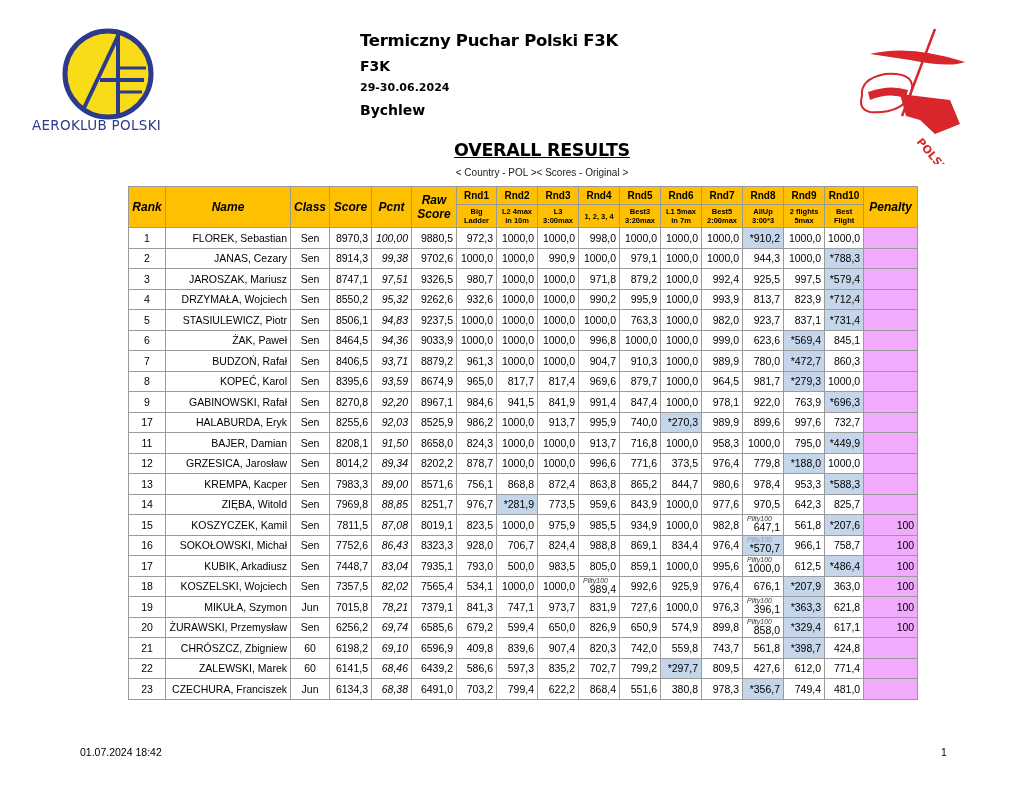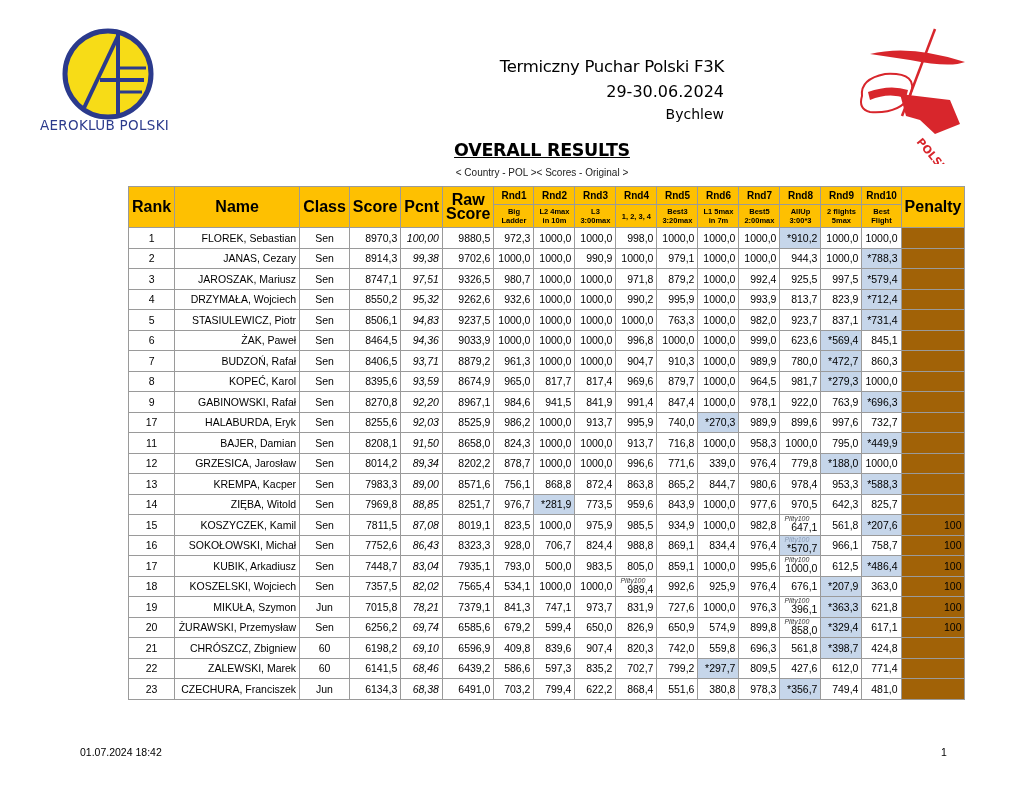--- a/index.html
+++ b/index.html
@@ -1,39 +1,39 @@
 <!DOCTYPE html>
 <html><head>
 <meta charset="utf-8">
 <style>
   html, body { margin:0; padding:0; background:#fff; }
   body { width:1024px; height:791px; position:relative; overflow:hidden; font-family:"Liberation Sans", sans-serif; color:#000; }
   .logo-left { position:absolute; left:62px; top:28px; width:92px; height:92px; }
-  .logo-left-text { position:absolute; left:40px; top:117px; font-family:"DejaVu Sans", sans-serif; font-size:13.5px; color:#2b3a8c; letter-spacing:0.3px; white-space:nowrap; }
+  .logo-left-text { position:absolute; left:32px; top:117px; font-family:"DejaVu Sans", sans-serif; font-size:13.5px; color:#2b3a8c; letter-spacing:0.3px; white-space:nowrap; }
   .logo-right { position:absolute; left:840px; top:24px; width:150px; height:140px; }
-  .title-block { position:absolute; left:360px; top:27px; width:364px; text-align:right; font-family:"DejaVu Sans", sans-serif; font-weight:normal;margin-top:26px; }
+  .title-block { position:absolute; left:360px; top:27px; width:364px; text-align:left; font-family:"DejaVu Sans", sans-serif; font-weight:bold; }
   .title-block .t1 { font-size:16.5px; line-height:28px; letter-spacing:-0.3px; }
   .title-block .t2 { font-size:14px; line-height:22px; }
-  .title-block .t3 { font-size:16px; line-height:22px; }
+  .title-block .t3 { font-size:11px; line-height:22px; }
   .title-block .t4 { font-size:14px; line-height:22px; }
   .overall { position:absolute; left:360px; top:140px; width:364px; text-align:center; font-family:"DejaVu Sans", sans-serif; font-weight:bold; font-size:17.5px; text-decoration:underline; letter-spacing:-0.3px; }
   .subtitle { position:absolute; left:360px; top:167px; width:364px; text-align:center; font-size:10px; color:#222; }
   table.results { position:absolute; left:128px; top:186px; border-collapse:collapse; table-layout:fixed; font-size:10.5px; }
   table.results td, table.results th { border:1px solid #9a9a9a; padding:0 3px; overflow:hidden; white-space:nowrap; }
   table.results th { background:#fec001; font-weight:bold; text-align:center; }
-  th.main { font-size:16px; }
+  th.main { font-size:12px;font-style:italic; }
   th.rnd { font-size:10px; height:17px; }
   th.sub { font-size:7.5px; line-height:9px; height:22px; }
   tr.row td { height:19.5px; text-align:right; }
   td.rank { text-align:center !important; }
   td.name { text-align:right; }
   td.cls { text-align:center !important; }
   td.pcnt { font-style:italic; }
   td.drop { background:#c6d6ea; }
-  td.pen { background:#a16207; }
+  td.pen { background:#f0abfc; }
   .pltyv { display:block; position:relative; }
   .plty { position:absolute; left:1px; top:-1px; font-size:7px; font-style:italic; color:#333; }
   .plty.faded { color:#8a9bb5; }
   .pv { display:block; padding-top:6px; line-height:11px; }
   .footer-date { position:absolute; left:80px; top:746px; font-size:10.5px; }
   .footer-page { position:absolute; left:941px; top:746px; font-size:10.5px; }
 </style>
 </head>
 <body>
 
@@ -55,20 +55,21 @@
     <line x1="95" y1="5" x2="62" y2="92" stroke="#d8262c" stroke-width="2.5"></line>
     <path d="M22 72 Q20 55 45 50 Q80 48 70 72 Q60 90 30 88 Q18 85 22 72 Z" fill="none" stroke="#d8262c" stroke-width="2"></path>
     <path d="M28 68 Q50 60 68 66 L66 74 Q48 68 30 76 Z" fill="#d8262c"></path>
     <path d="M60 70 L110 76 L120 100 L95 110 L80 96 L66 92 Z" fill="#d8262c"></path>
     <text x="76" y="118" transform="rotate(50 76 118)" font-family="DejaVu Sans, sans-serif" font-weight="bold" font-size="11" fill="#d8262c">POLSKA</text>
   </svg>
 </div>
 
 <div class="title-block">
   <div class="t1">Termiczny Puchar Polski F3K</div>
+  <div class="t2">F3K</div>
   <div class="t3">29-30.06.2024</div>
   <div class="t4">Bychlew</div>
 </div>
 <div class="overall">OVERALL RESULTS</div>
 <div class="subtitle">&lt; Country - POL &gt;&lt; Scores - Original &gt;</div>
 
 <table class="results">
   <colgroup>
     <col style="width:37px">
       <col style="width:125px">
@@ -336,21 +337,21 @@
         <td class="name">GRZESICA, Jarosław</td>
         <td class="cls">Sen</td>
         <td class="">8014,2</td>
         <td class="pcnt">89,34</td>
         <td class="">8202,2</td>
         <td class="">878,7</td>
         <td class="">1000,0</td>
         <td class="">1000,0</td>
         <td class="">996,6</td>
         <td class="">771,6</td>
-        <td class="">339,0</td>
+        <td class="">373,5</td>
         <td class="">976,4</td>
         <td class="">779,8</td>
         <td class="drop">*188,0</td>
         <td class="">1000,0</td>
         <td class="pen"></td>
       </tr>
       <tr class="row">
         <td class="rank">13</td>
         <td class="name">KREMPA, Kacper</td>
         <td class="cls">Sen</td>
@@ -538,21 +539,21 @@
         <td class="cls">60</td>
         <td class="">6198,2</td>
         <td class="pcnt">69,10</td>
         <td class="">6596,9</td>
         <td class="">409,8</td>
         <td class="">839,6</td>
         <td class="">907,4</td>
         <td class="">820,3</td>
         <td class="">742,0</td>
         <td class="">559,8</td>
-        <td class="">696,3</td>
+        <td class="">743,7</td>
         <td class="">561,8</td>
         <td class="drop">*398,7</td>
         <td class="">424,8</td>
         <td class="pen"></td>
       </tr>
       <tr class="row">
         <td class="rank">22</td>
         <td class="name">ZALEWSKI, Marek</td>
         <td class="cls">60</td>
         <td class="">6141,5</td>

